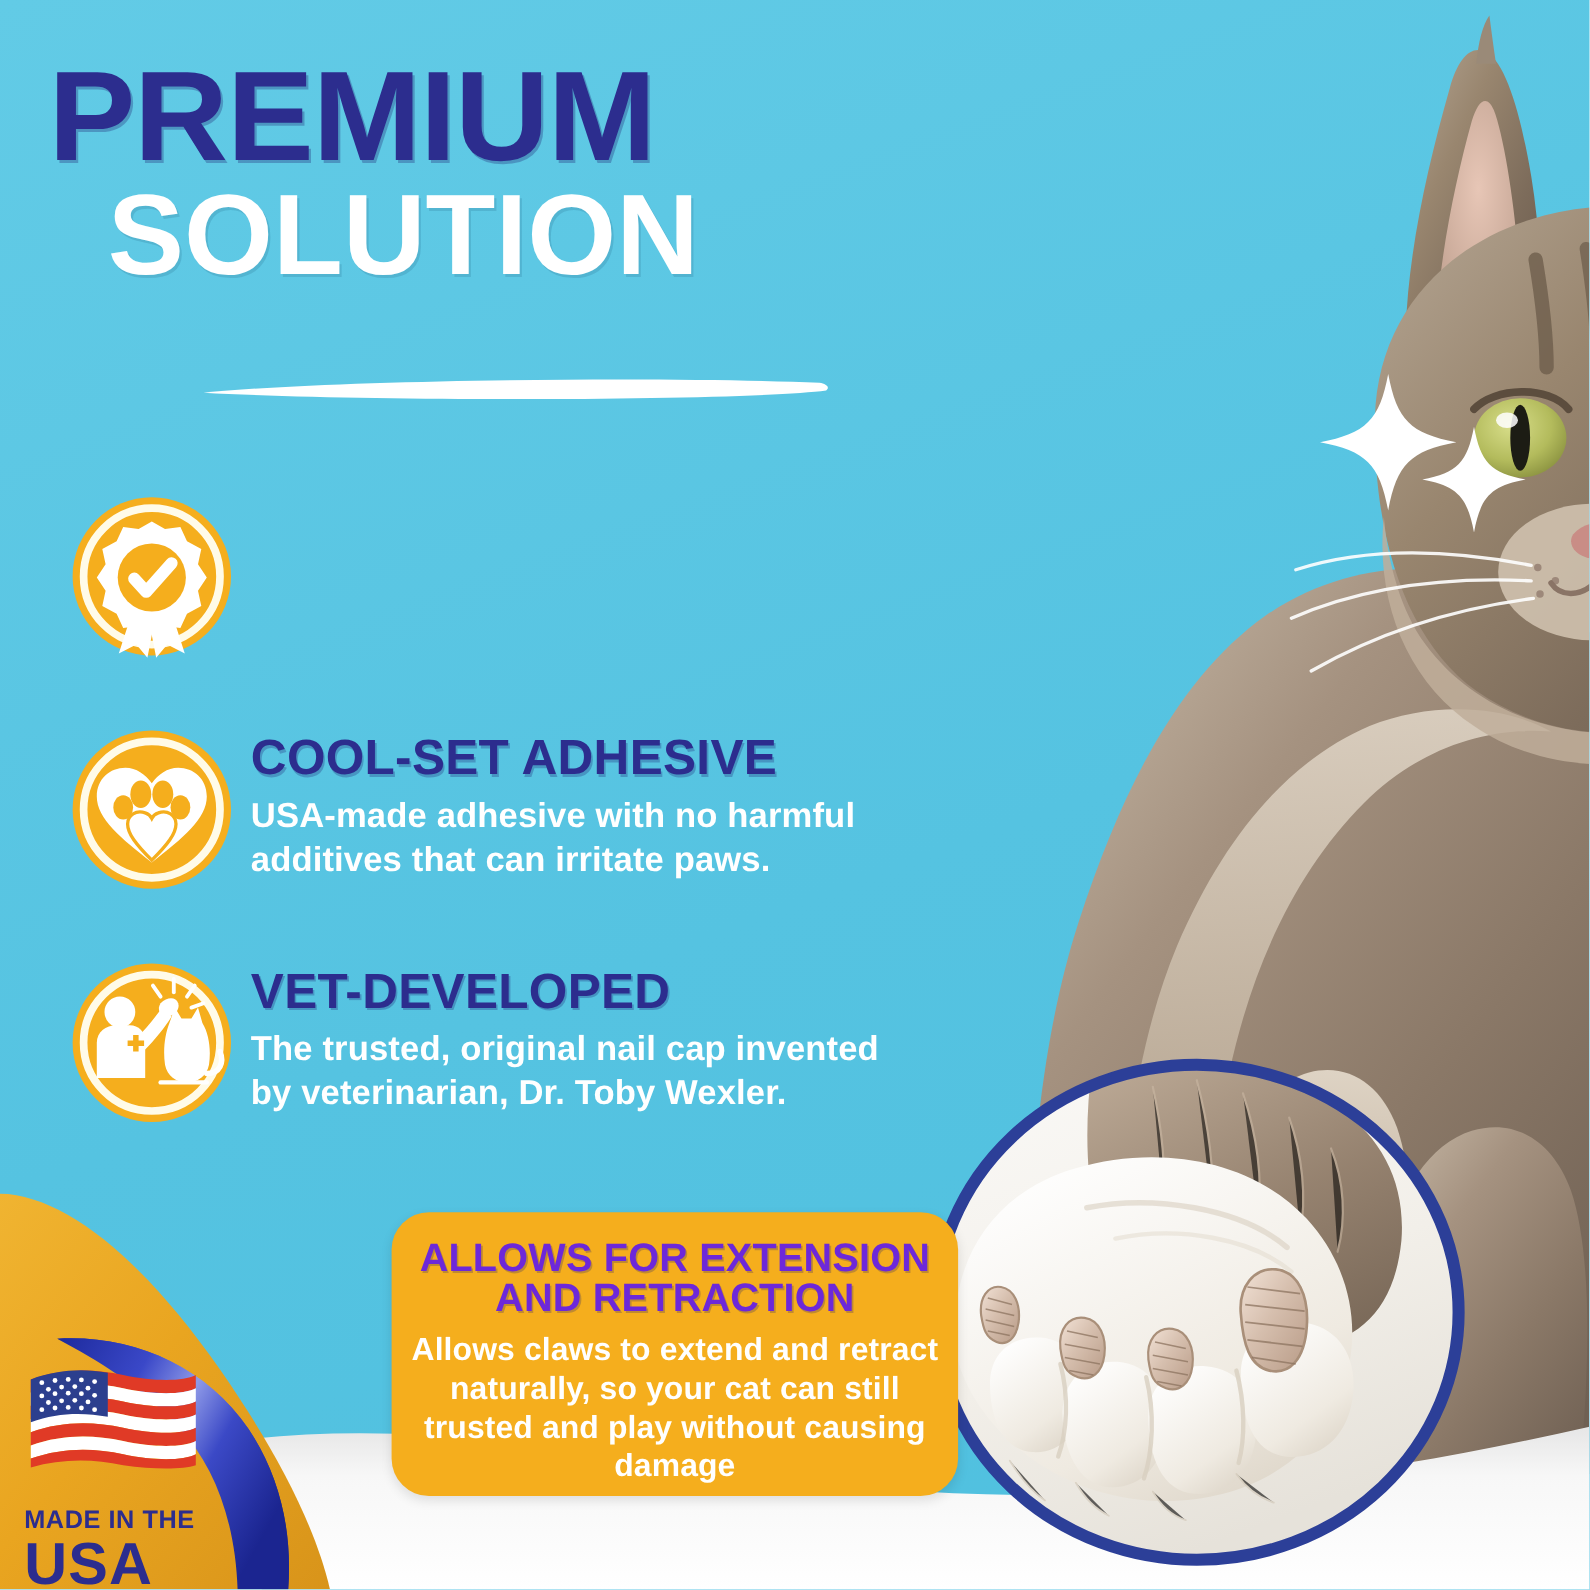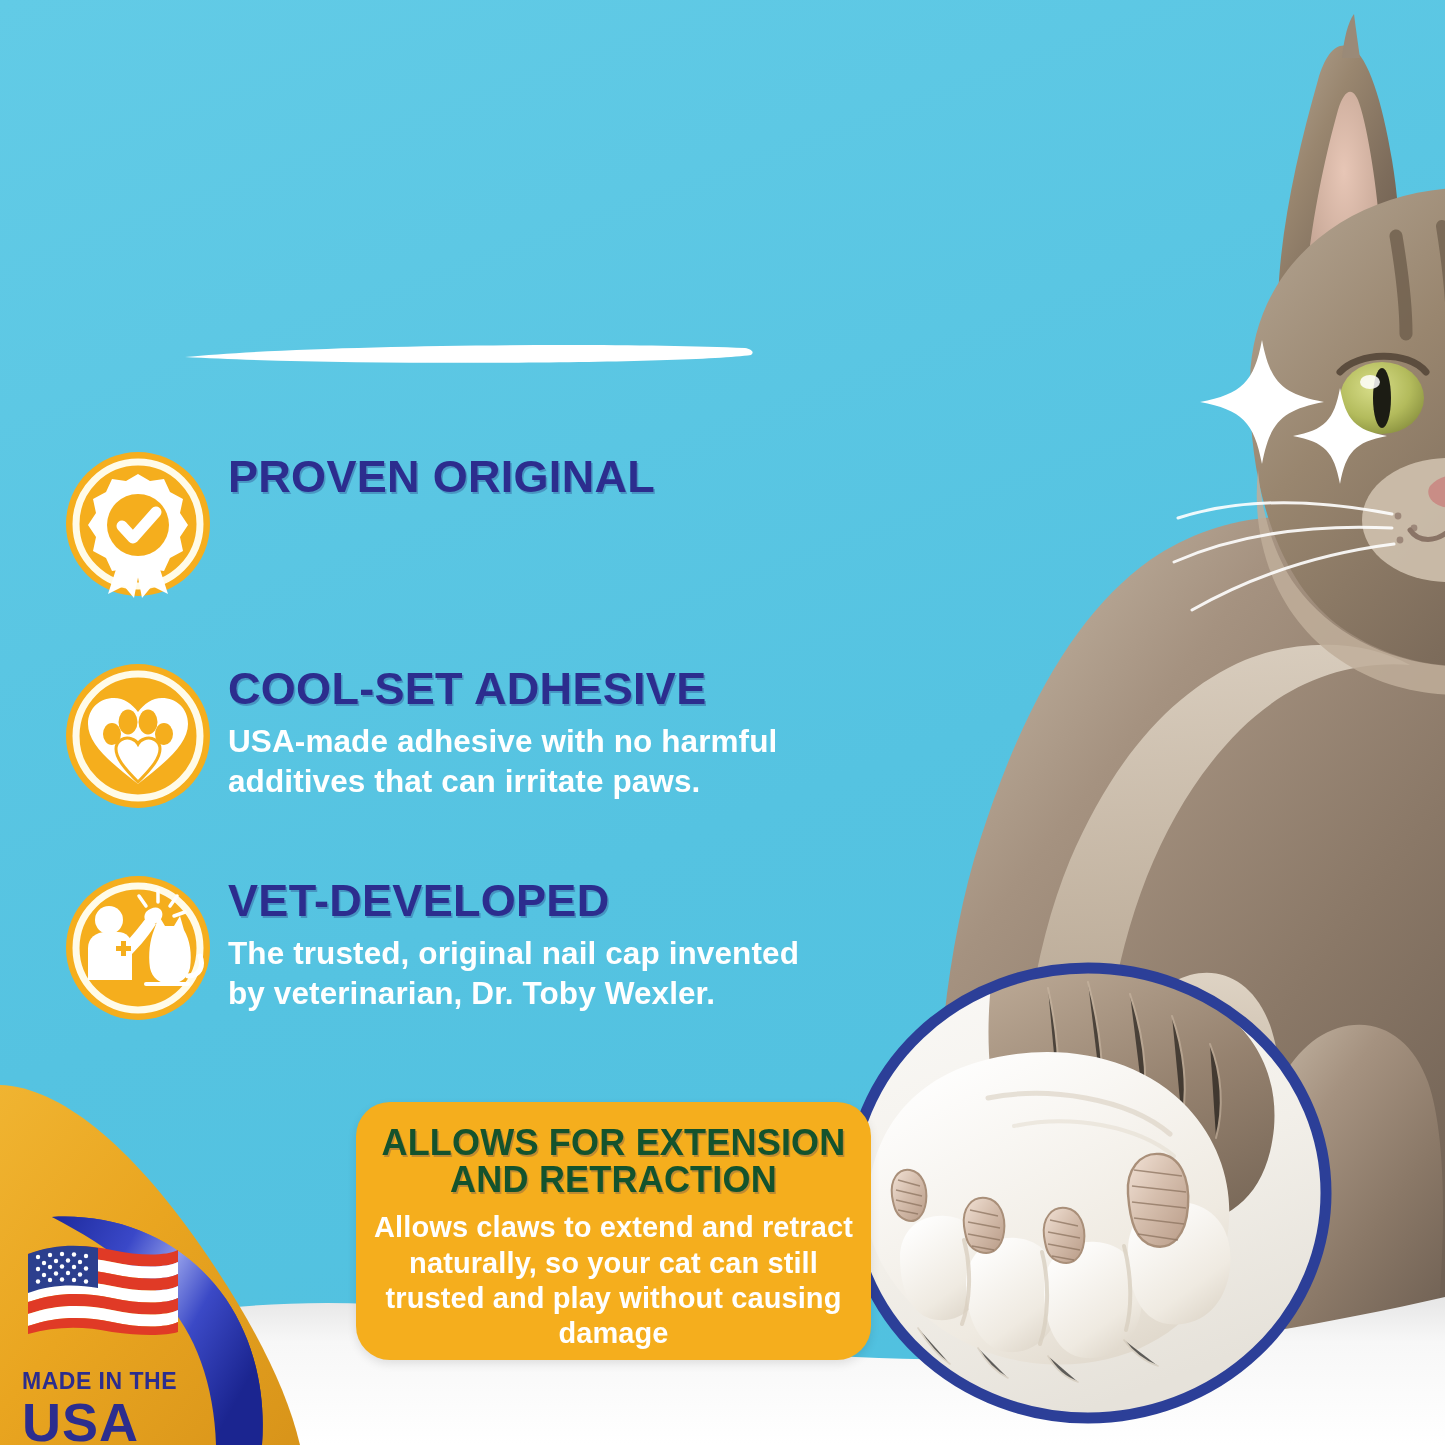--- a/index.html
+++ b/index.html
@@ -141,21 +141,21 @@
     box-shadow: 0 4px 10px rgba(0,0,0,0.10);
     text-align: center;
     padding: 22px 18px 0 18px;
     box-sizing: border-box;
   }
   .callout-title {
     font-family: "Liberation Sans Narrow", "Liberation Sans", sans-serif;
     font-weight: 700;
     font-size: 36px;
     line-height: 1.03;
-    color: #14532d;
+    color: #6d28d9;
     letter-spacing: 0.2px;
     text-shadow: 1.5px 2px 0 rgba(30,30,110,0.25);
   }
   .callout-body {
     font-family: "Liberation Sans", sans-serif;
     font-weight: 700;
     font-size: 29px;
     line-height: 1.22;
     color: #ffffff;
     margin-top: 12px;
@@ -334,20 +334,24 @@
         <path d="M432 340 C440 382 452 394 494 402 C452 410 440 422 432 464
                  C424 422 412 410 370 402 C412 394 424 382 432 340 Z" fill="#ffffff"></path>
       </g>
       <g class="sparkle">
         <path d="M510 388 C516 420 525 430 557 436 C525 442 516 452 510 484
                  C504 452 495 442 463 436 C495 430 504 420 510 388 Z" fill="#ffffff"></path>
       </g>
     </svg>
   </div>
 
+  <div class="headline">
+    <div class="line1">PREMIUM</div>
+    <div class="line2">SOLUTION</div>
+  </div>
 
   <div class="swoosh">
     <svg viewBox="0 0 570 24" width="570" height="24">
       <path d="M0 15 C120 3 420 0 560 6 C566 7 570 10 566 13 C500 22 160 24 0 15 Z" fill="#ffffff"></path>
     </svg>
   </div>
 
   <div class="features">
 
     <div class="feature">
@@ -359,21 +363,20 @@
                    L118 89 L121 103 L108 110 L102 123 L88 121 L76 128
                    L64 121 L50 123 L44 110 L31 103 L34 89 L26 77
                    L34 65 L31 51 L44 44 L50 31 L64 33 Z" fill="#ffffff"></path>
           <circle cx="76" cy="77" r="31" fill="#f5ae1d"></circle>
           <path d="M60 78 L71 90 L94 64" stroke="#ffffff" stroke-width="11" fill="none" stroke-linecap="round" stroke-linejoin="round"></path>
           <path d="M57 112 L46 146 L62 138 L72 150 L79 114 Z" fill="#ffffff"></path>
           <path d="M95 112 L106 146 L90 138 L80 150 L73 114 Z" fill="#ffffff"></path>
         </svg>
       </div>
       <div class="feature-text">
-        <div class="feature-title">PROVEN ORIGINAL</div>
       </div>
     </div>
 
     <div class="feature">
       <div class="feature-icon">
         <svg viewBox="0 0 152 152" width="152" height="152">
           <circle cx="76" cy="76" r="72" fill="#f5ae1d"></circle>
           <circle cx="76" cy="76" r="62" fill="none" stroke="#fffbe8" stroke-width="7"></circle>
           <path d="M76 124 C48 102 26 84 26 64 C26 48 38 38 52 38
                    C62 38 70 44 76 52 C82 44 90 38 100 38

